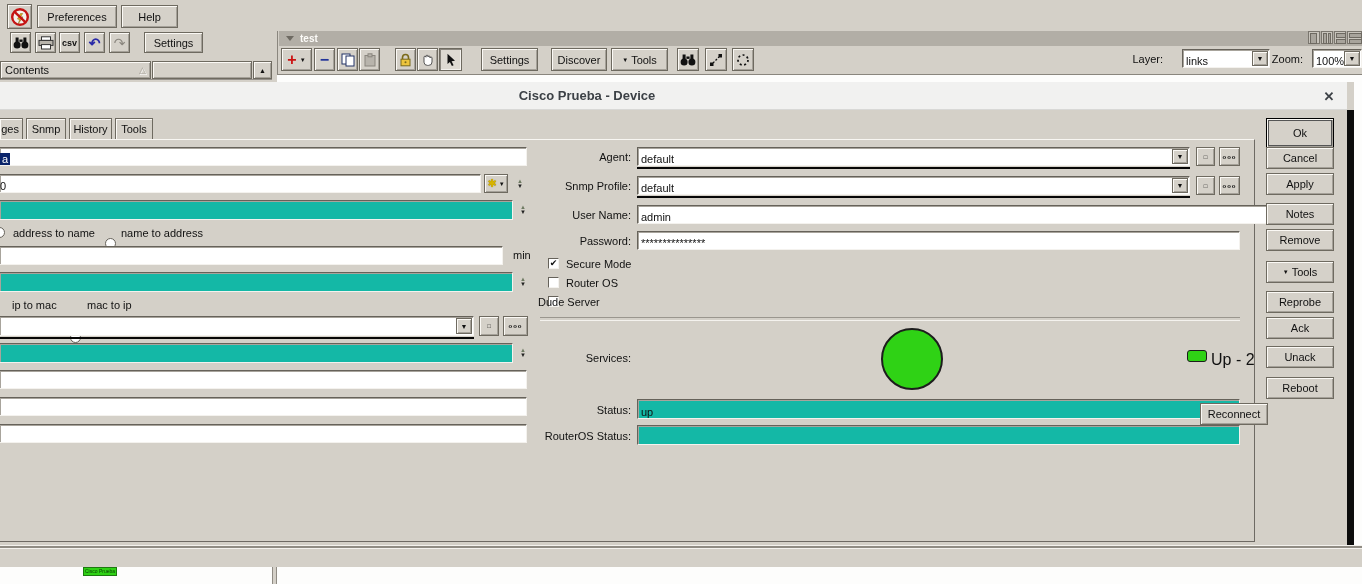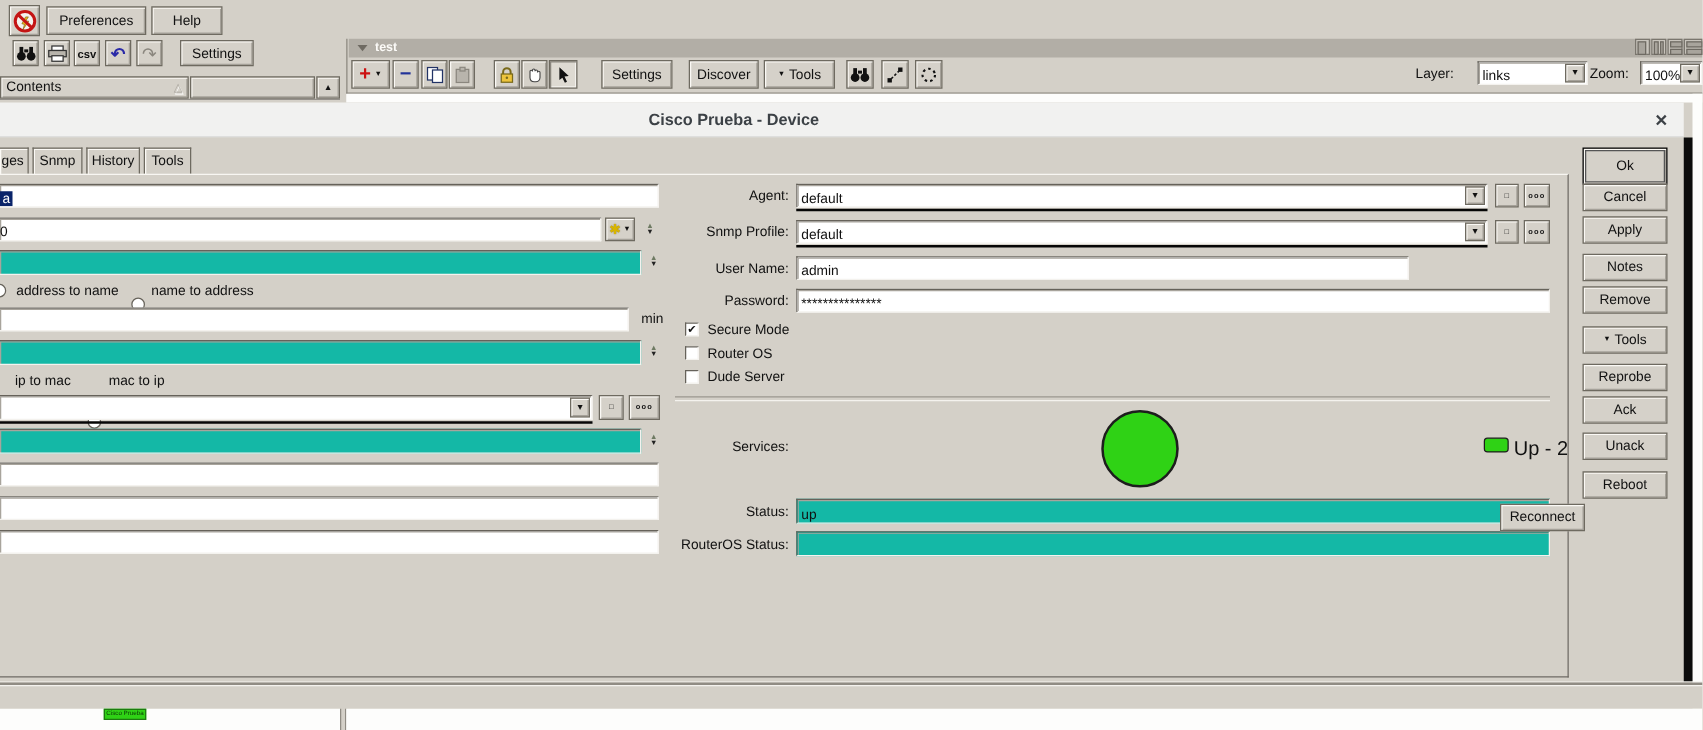--- a/index.html
+++ b/index.html
@@ -355,41 +355,41 @@
   </div>
   <div class="abs underline" style="left:637px;top:196px;width:553px;"></div>
   <div class="abs btn" style="left:1196px;top:176px;width:19px;height:19px;font-size:6px;">
     <span>□</span>
   </div>
   <div class="abs btn" style="left:1219px;top:176px;width:21px;height:19px;font-size:6px;font-weight:bold;letter-spacing:1px;">
     <span>ooo</span>
   </div>
 
   <div class="abs rlabel" style="left:481px;top:209px;width:150px;">User Name:</div>
-  <div class="abs input" style="left:637px;top:205px;width:490px;height:19px;">
+  <div class="abs input" style="left:637px;top:205px;width:695px;height:19px;">
     <span>admin</span>
   </div>
 
   <div class="abs rlabel" style="left:481px;top:235px;width:150px;">Password:</div>
   <div class="abs input" style="left:637px;top:231px;width:603px;height:19px;">
     <span>***************</span>
   </div>
 
   <div class="abs cb checked" style="left:548px;top:258px;">
     <span>✔</span>
   </div>
   <div class="abs" style="left:566px;top:258px;">Secure Mode</div>
   <div class="abs cb" style="left:548px;top:277px;">
     
   </div>
   <div class="abs" style="left:566px;top:277px;">Router OS</div>
   <div class="abs cb" style="left:548px;top:296px;">
     
   </div>
-  <div class="abs" style="left:566px;top:296px;">Dude Server</div>
+  <div class="abs" style="left:538px;top:296px;">Dude Server</div>
 
   <div class="abs" style="left:540px;top:317px;width:700px;height:2px;border-top:1px solid #9a968e;border-bottom:1px solid #f4f2ee;"></div>
 
   <div class="abs rlabel" style="left:481px;top:352px;width:150px;">Services:</div>
   <div class="abs" style="left:881px;top:328px;width:62px;height:62px;border-radius:50%;background:#2fd215;border:2px solid #1d1d1d;box-sizing:border-box;"></div>
   <div class="abs" style="left:1187px;top:350px;width:20px;height:12px;background:#2fd215;border:1px solid #1d1d1d;border-radius:3px;box-sizing:border-box;"></div>
   <div class="abs" style="left:1211px;top:351px;font-size:16px;">Up - 2</div>
 
   <div class="abs rlabel" style="left:481px;top:404px;width:150px;">Status:</div>
   <div class="abs input grayfield" style="left:637px;top:399px;width:603px;height:20px;">

